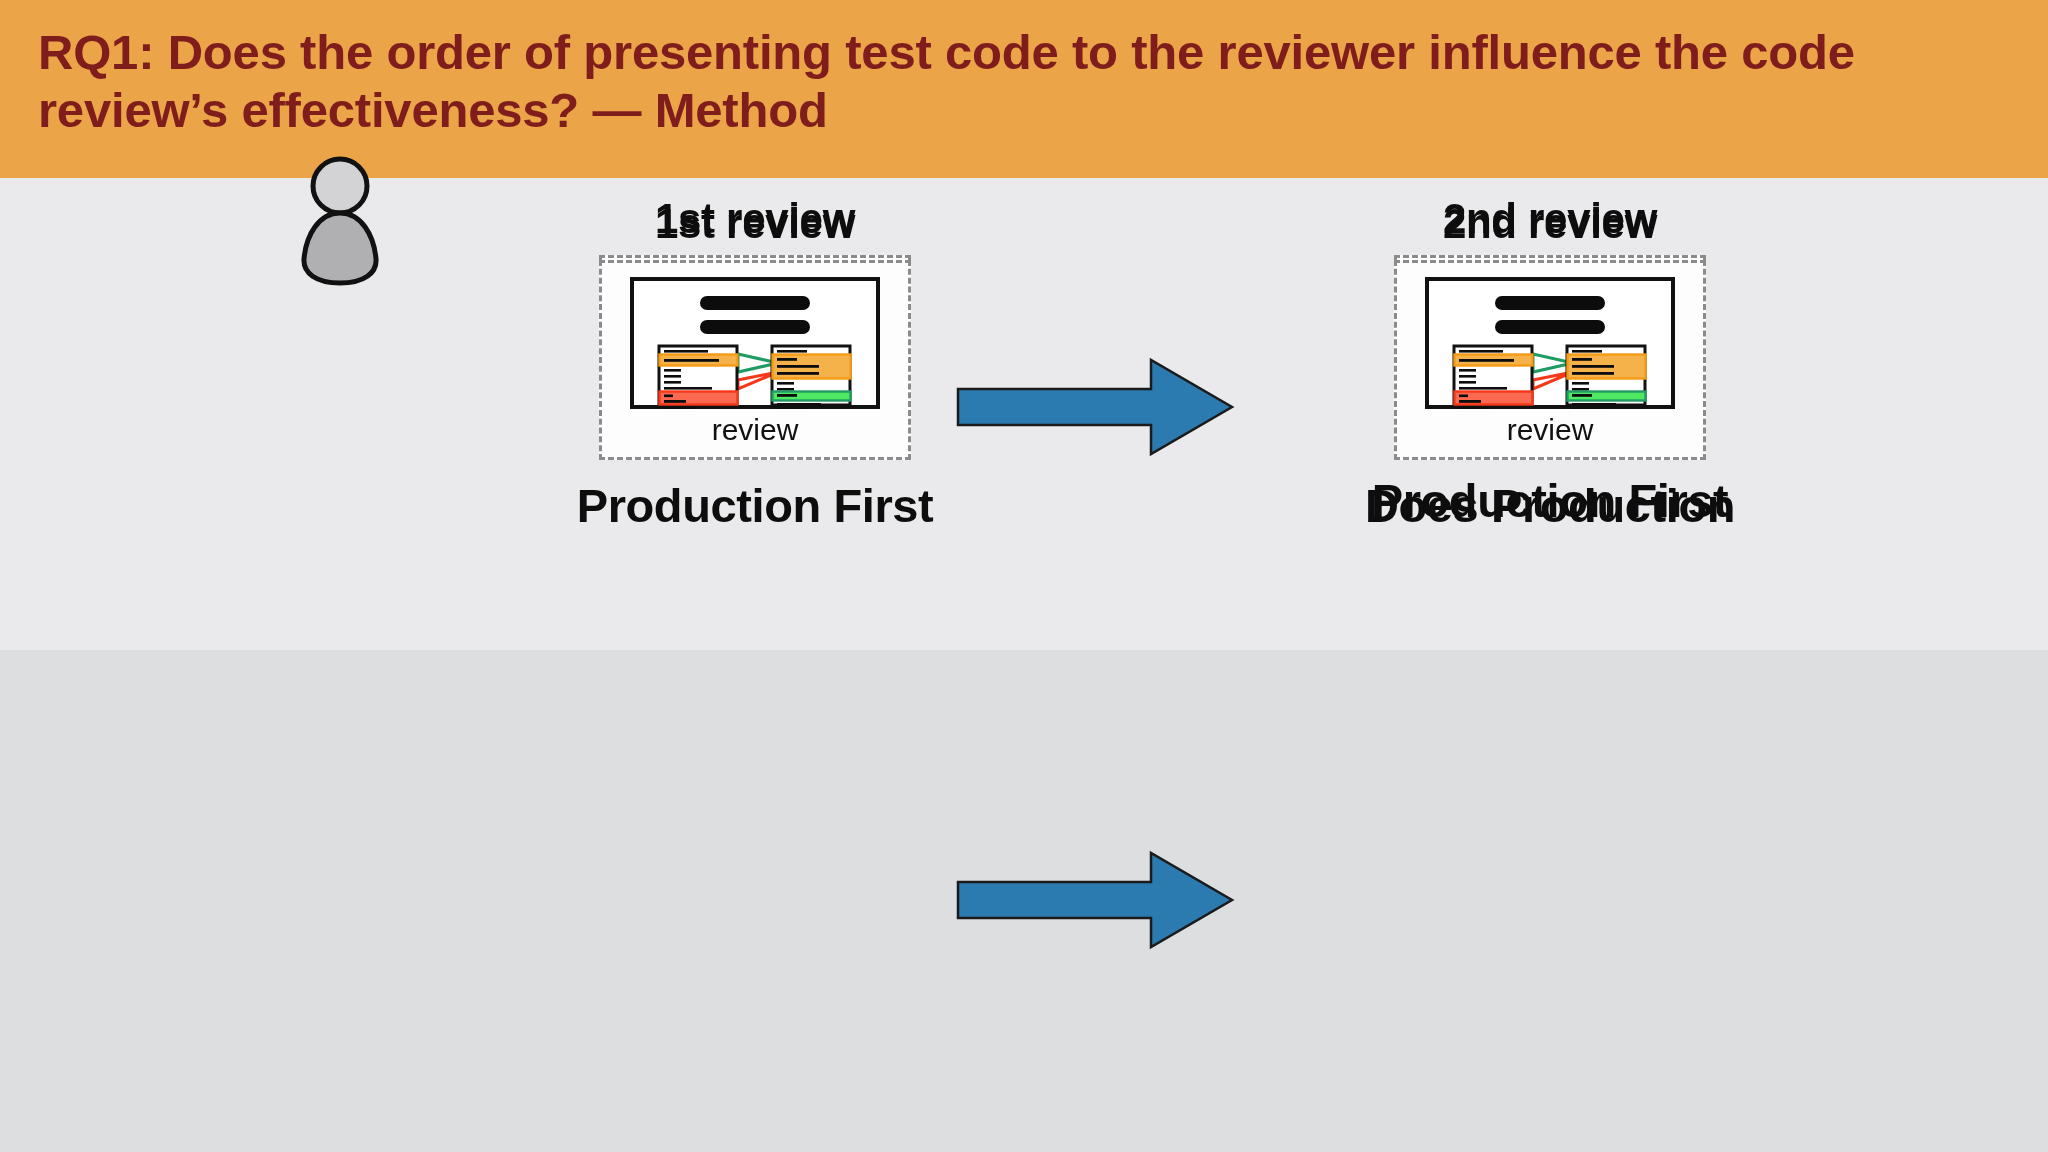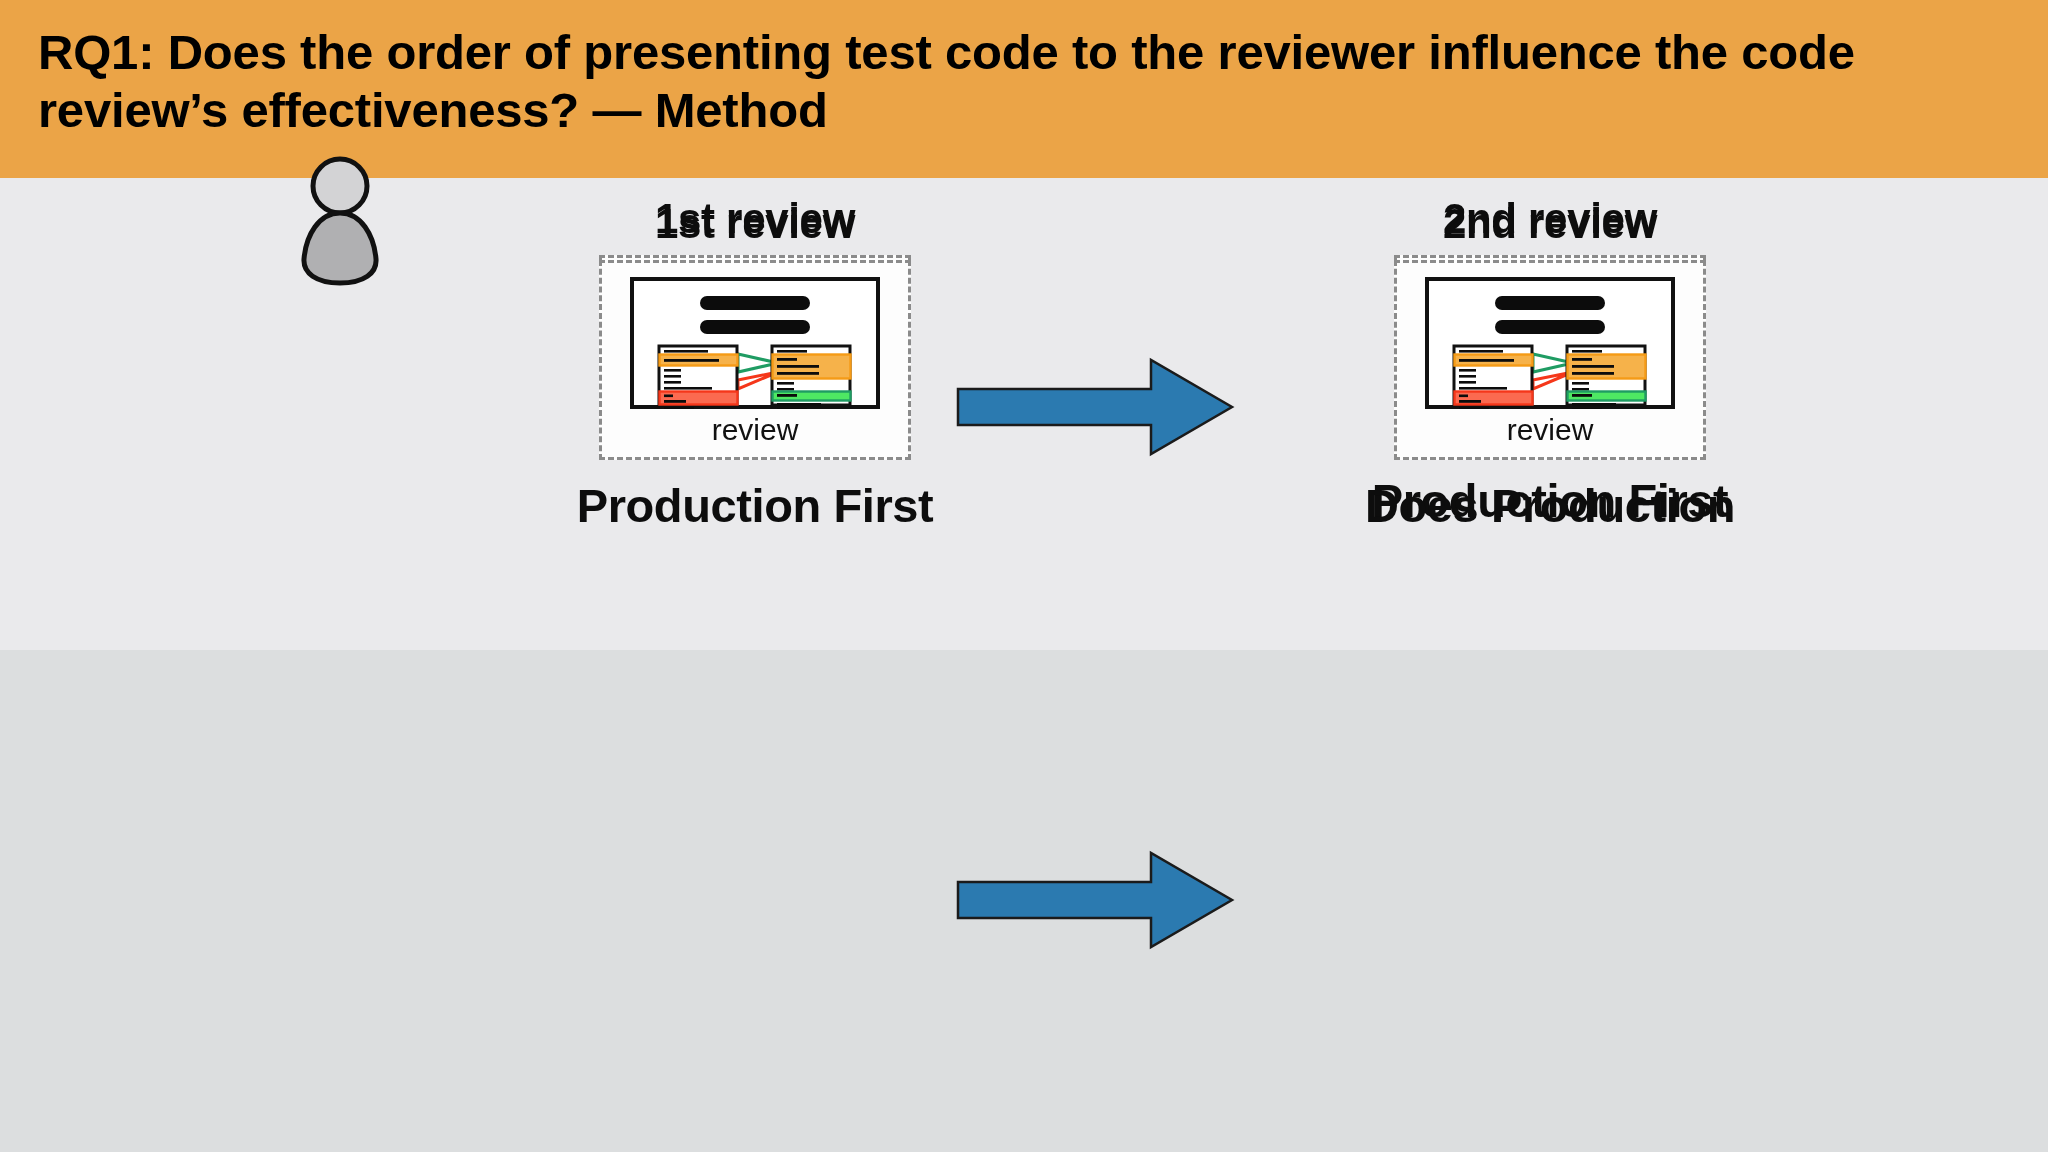--- a/index.html
+++ b/index.html
@@ -28,21 +28,21 @@
     height: 178px;
     background: #eba447;
     box-sizing: border-box;
     padding: 24px 40px 0 38px;
   }
   .header-title {
     font-family: "Liberation Sans", sans-serif;
     font-weight: bold;
     font-size: 49px;
     line-height: 1.18;
-    color: #000000;
+    color: #7f1d1d;
     letter-spacing: -0.2px;
     max-width: 1900px;
     white-space: pre-wrap;
   }
 
   
   .band {
     position: absolute;
     left: 0;
     width: 2048px;

